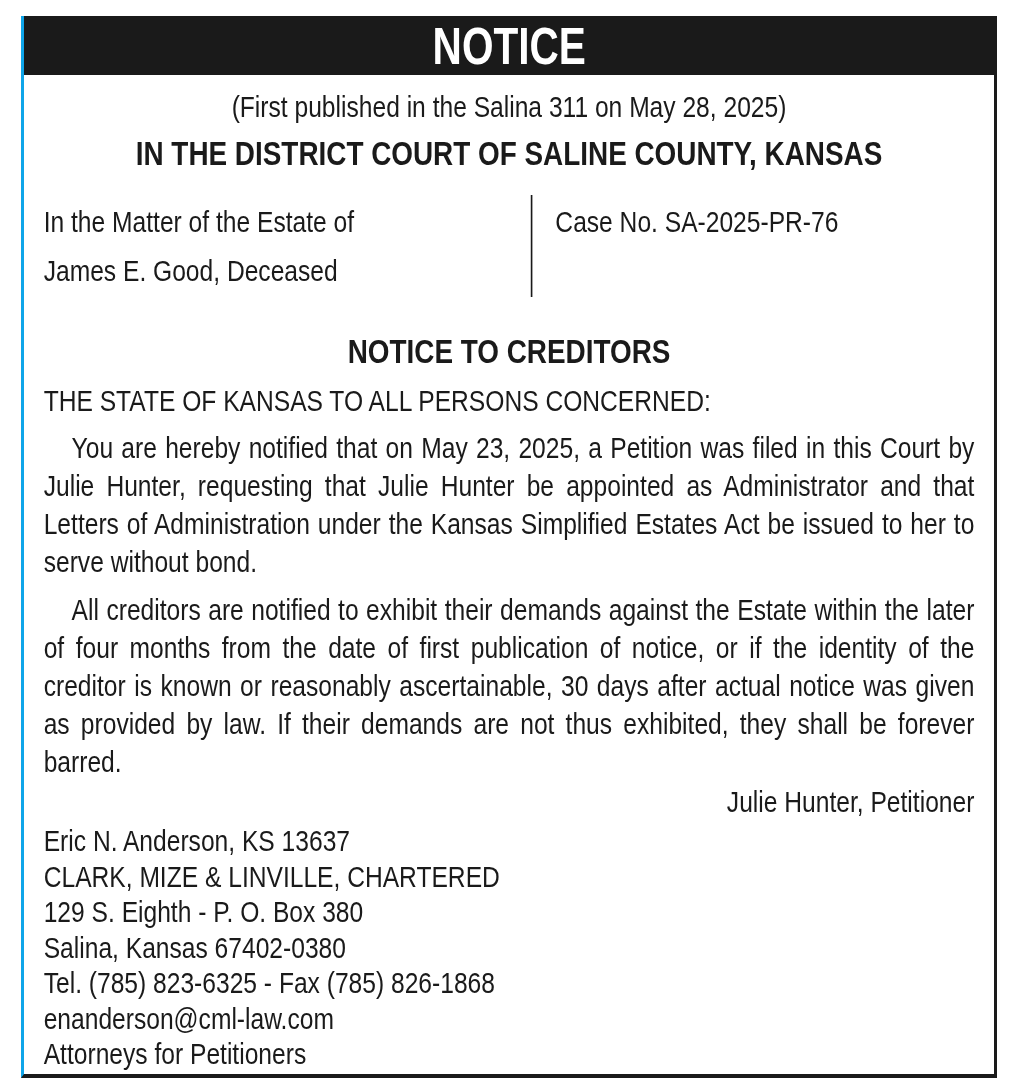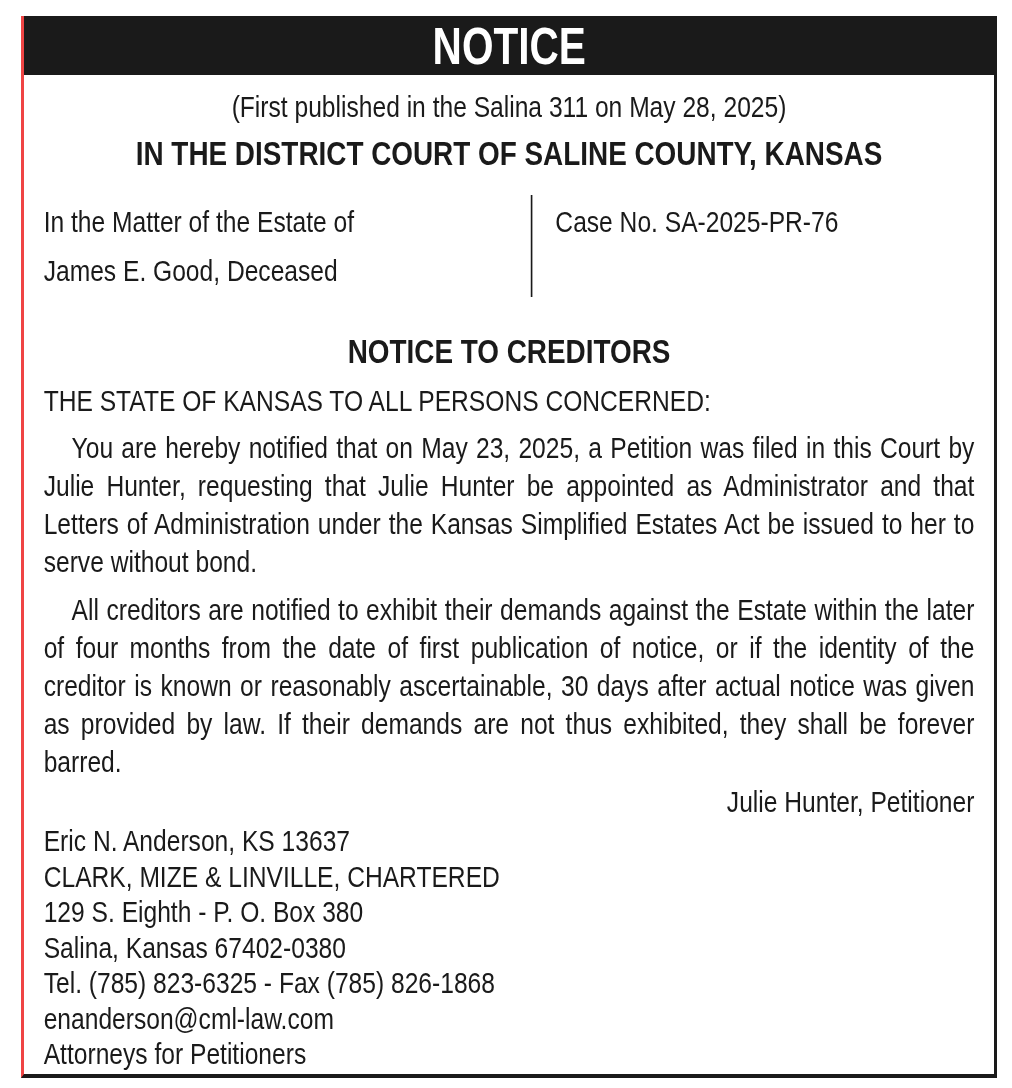--- a/index.html
+++ b/index.html
@@ -16,21 +16,21 @@
     color: #1a1a1a;
   }
   .notice-box {
     position: absolute;
     left: 21px;
     top: 16px;
     width: 976px;
     height: 1062px;
     box-sizing: border-box;
     background: #ffffff;
-    border-left: 3px solid #ef4444;
+    border-left: 3px solid #0ea5e9;
     border-right: 3px solid #1a1a1a;
     border-bottom: 4px solid #1a1a1a;
     overflow: hidden;
   }
   .banner {
     height: 59px;
     background: #1a1a1a;
     display: flex;
     align-items: center;
     justify-content: center;

